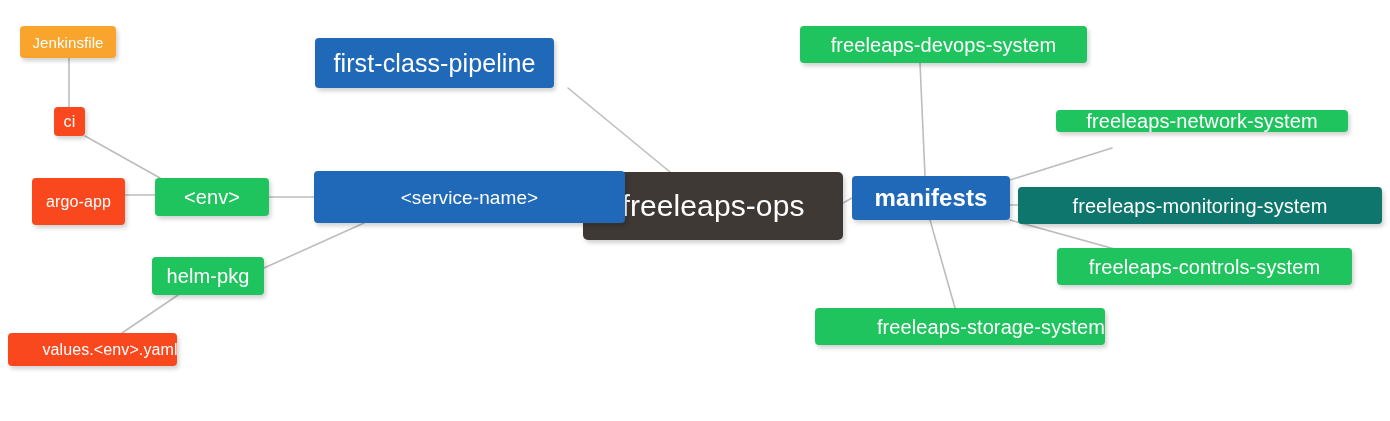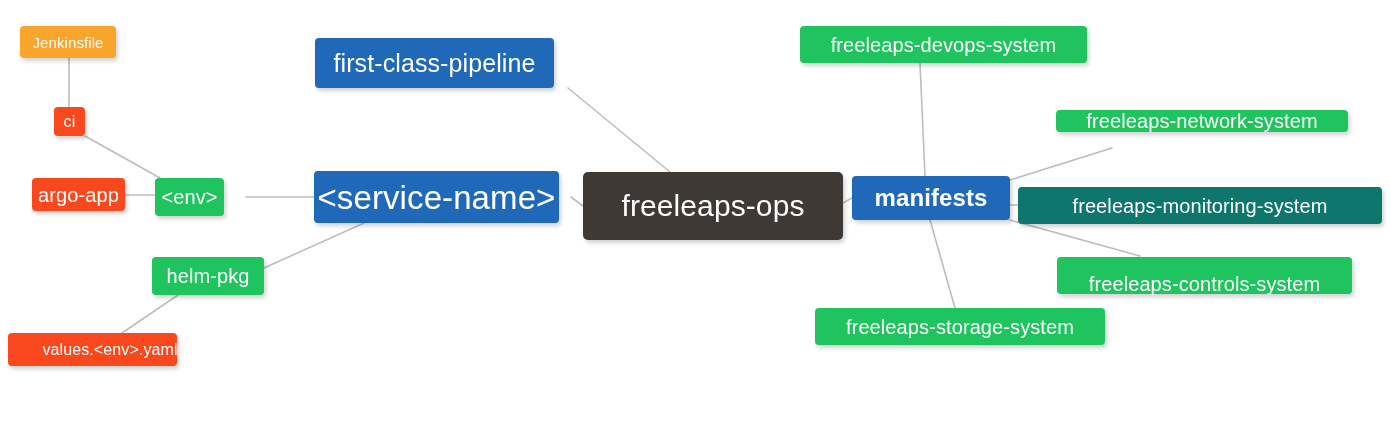--- a/index.html
+++ b/index.html
@@ -61,56 +61,56 @@
       <line x1="925" y1="176" x2="920" y2="63" stroke="#bdbdbd" stroke-width="1.6" stroke-linecap="round"></line>
       <line x1="1010" y1="180" x2="1112" y2="148" stroke="#bdbdbd" stroke-width="1.6" stroke-linecap="round"></line>
       <line x1="1010" y1="205" x2="1050" y2="205" stroke="#bdbdbd" stroke-width="1.6" stroke-linecap="round"></line>
       <line x1="1010" y1="220" x2="1140" y2="256" stroke="#bdbdbd" stroke-width="1.6" stroke-linecap="round"></line>
       <line x1="930" y1="220" x2="955" y2="308" stroke="#bdbdbd" stroke-width="1.6" stroke-linecap="round"></line>
     </svg>
   <div id="node-layer">
       <div class="node root" style="left: 583px; top: 172px; width: 260px; height: 68px; background: rgb(62, 57, 53); font-size: 30px; text-align: right;">
         <span>freeleaps-ops</span>
       </div>
-      <div class="node" style="left: 314px; top: 171px; width: 245px; height: 52px; background: rgb(32, 105, 184); font-size: 33px;">
+      <div class="node" style="left: 314px; top: 171px; width: 311px; height: 52px; background: rgb(32, 105, 184); font-size: 19px;">
         <span>&lt;service-name&gt;</span>
       </div>
       <div class="node" style="left: 852px; top: 176px; width: 158px; height: 44px; background: rgb(32, 105, 184); font-size: 24px; font-weight: bold;">
         <span>manifests</span>
       </div>
       <div class="node" style="left: 315px; top: 38px; width: 239px; height: 50px; background: rgb(32, 105, 184); font-size: 25px;">
         <span>first-class-pipeline</span>
       </div>
-      <div class="node" style="left: 155px; top: 178px; width: 69px; height: 38px; background: rgb(31, 196, 94); font-size: 20px;">
+      <div class="node" style="left: 155px; top: 178px; width: 114px; height: 38px; background: rgb(31, 196, 94); font-size: 20px;">
         <span>&lt;env&gt;</span>
       </div>
       <div class="node" style="left: 152px; top: 257px; width: 112px; height: 38px; background: rgb(31, 196, 94); font-size: 20px; text-align: right;">
         <span>helm-pkg</span>
       </div>
       <div class="node" style="left: 54px; top: 107px; width: 31px; height: 29px; background: rgb(249, 72, 30); font-size: 16px;">
         <span>ci</span>
       </div>
-      <div class="node" style="left: 32px; top: 178px; width: 93px; height: 33px; background: rgb(249, 72, 30); font-size: 20px; align-items: center;">
+      <div class="node" style="left: 32px; top: 178px; width: 93px; height: 47px; background: rgb(249, 72, 30); font-size: 16px; align-items: center;">
         <span>argo-app</span>
       </div>
       <div class="node" style="left: 20px; top: 26px; width: 96px; height: 32px; background: rgb(249, 164, 44); font-size: 15px;">
         <span>Jenkinsfile</span>
       </div>
       <div class="node" style="left: 8px; top: 333px; width: 169px; height: 33px; background: rgb(249, 72, 30); font-size: 16px; padding-left: 35px;">
         <span>values.&lt;env&gt;.yaml</span>
       </div>
       <div class="node" style="left: 800px; top: 26px; width: 287px; height: 37px; background: rgb(31, 196, 94); font-size: 20px; text-align: right;">
         <span>freeleaps-devops-system</span>
       </div>
       <div class="node" style="left: 1056px; top: 110px; width: 292px; height: 22px; background: rgb(31, 196, 94); font-size: 20px;">
         <span>freeleaps-network-system</span>
       </div>
       <div class="node" style="left: 1018px; top: 187px; width: 364px; height: 37px; background: #0f766e; font-size: 20px;">
         <span>freeleaps-monitoring-system</span>
       </div>
-      <div class="node" style="left: 1057px; top: 257px; width: 295px; height: 37px; background: rgb(31, 196, 94); font-size: 20px; align-items: flex-end;">
+      <div class="node" style="left: 1057px; top: 248px; width: 295px; height: 37px; background: rgb(31, 196, 94); font-size: 20px;">
         <span>freeleaps-controls-system</span>
       </div>
-      <div class="node" style="left: 815px; top: 308px; width: 290px; height: 37px; background: rgb(31, 196, 94); font-size: 20px;">
+      <div class="node" style="left: 815px; top: 308px; width: 290px; height: 37px; background: rgb(31, 196, 94); font-size: 20px; justify-content: flex-end;">
         <span>freeleaps-storage-system</span>
       </div>
     </div>
 </div>
 
 </body></html>

